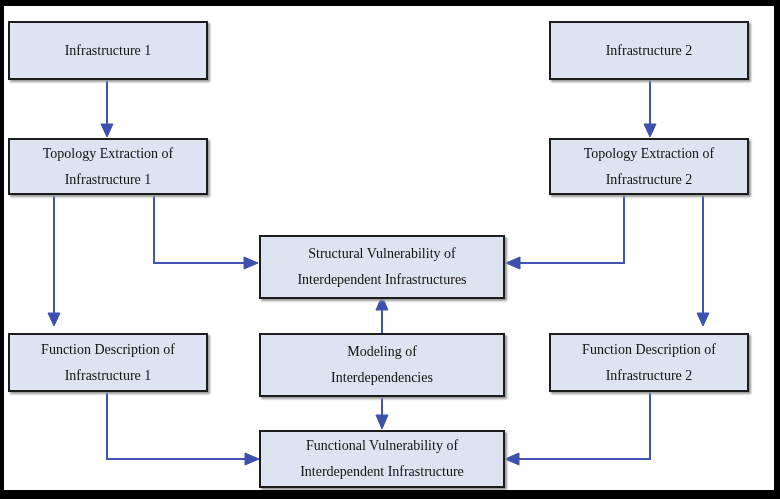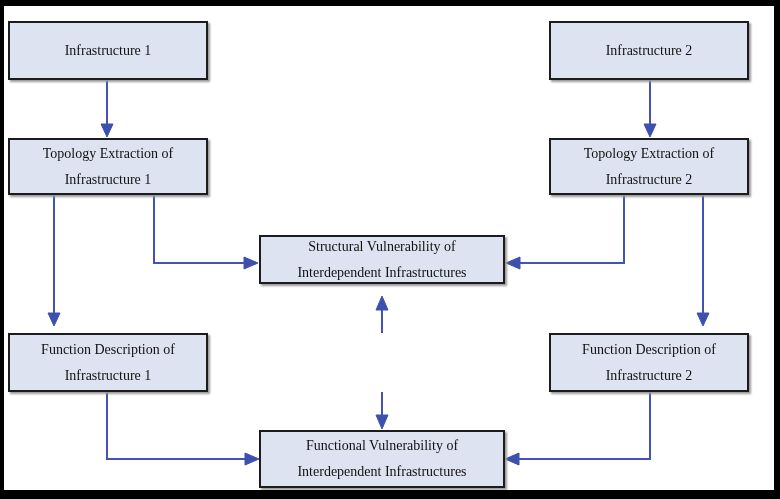--- a/index.html
+++ b/index.html
@@ -36,21 +36,21 @@
     align-items: center;
     justify-content: center;
     text-align: center;
     font-size: 14px;
     line-height: 26px;
     color: #111111;
     white-space: pre-line;
     padding: 2px 4px;
   }
   .w-side { width: 200px; height: 59px; }
-  .w-mid  { width: 246px; height: 49px; }
+  .w-mid  { width: 246px; height: 64px; }
 
   #box-infra1      { left: 4px;   top: 15px; }
   #box-infra2      { left: 545px; top: 15px; }
   #box-topo1       { left: 4px;   top: 132px; height: 57px; }
   #box-topo2       { left: 545px; top: 132px; height: 57px; }
   #box-structural  { left: 255px; top: 229px; }
   #box-modeling    { left: 255px; top: 327px; }
   #box-funcdesc1   { left: 4px;   top: 327px; }
   #box-funcdesc2   { left: 545px; top: 327px; }
   #box-functional  { left: 255px; top: 424px; height: 58px; }
@@ -129,23 +129,25 @@
 
   <div id="box-topo1" class="node w-side">Topology Extraction of
 Infrastructure 1</div>
 
   <div id="box-topo2" class="node w-side">Topology Extraction of
 Infrastructure 2</div>
 
   <div id="box-structural" class="node w-mid">Structural Vulnerability of
 Interdependent Infrastructures</div>
 
+  <div id="box-modeling" class="node w-mid">Modeling of
+Interdependencies</div>
 
   <div id="box-funcdesc1" class="node w-side">Function Description of
 Infrastructure 1</div>
 
   <div id="box-funcdesc2" class="node w-side">Function Description of
 Infrastructure 2</div>
 
   <div id="box-functional" class="node w-mid">Functional Vulnerability of
-Interdependent Infrastructures</div>
+Interdependent Infrastructure</div>
 
 </div>
 
 </body></html>

